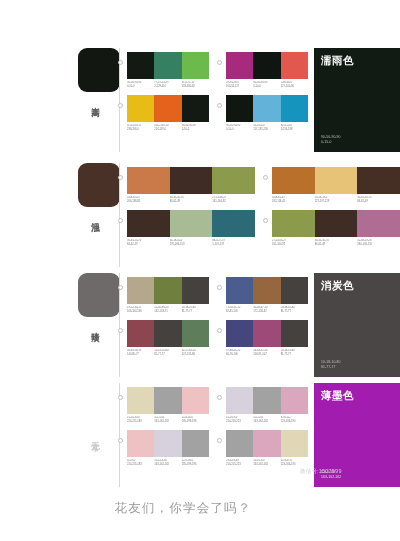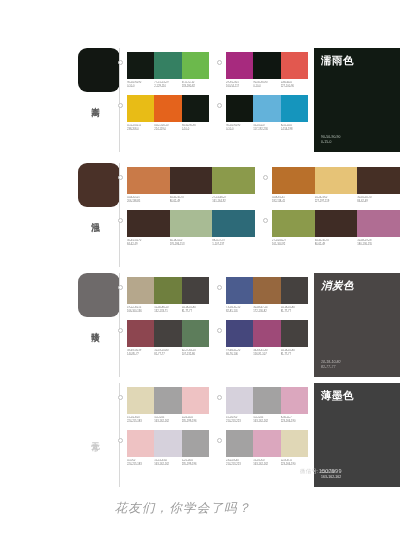--- a/index.html
+++ b/index.html
@@ -103,21 +103,20 @@
   .feature-codes{font-size:3.4px;line-height:1.65;letter-spacing:0.1px;}
 
   
   .caption{
     position:absolute;
     left:0;top:500px;width:366px;
     text-align:center;
     font-size:12.5px;
     color:#9b9b9b;
     letter-spacing:1.2px;
-    font-style:italic;
   }
   .watermark{
     position:absolute;
     left:300px;top:468px;
     font-size:5.5px;
     color:#cfcfcf;
     letter-spacing:0.2px;
   }
 </style>
 </head>
@@ -415,21 +414,21 @@
                 <div>34-83-31-30</div>
                 <div>156-91-107</div>
               </div>
               <div class="code">
                 <div>10-18-10-80</div>
                 <div>81-77-77</div>
               </div>
             </div>
           </div>
         </div>
-        <div class="feature" style="background: rgb(74, 70, 69); font-style: italic;">
+        <div class="feature" style="background: rgb(74, 70, 69);">
           <div class="feature-name" style="color: rgb(255, 255, 255);">消炭色</div>
           <div class="feature-codes" style="color: rgb(196, 192, 191);">
             <div>10-18-10-80</div>
             <div>81-77-77</div>
           </div>
         </div>
       </div>
       <div class="section" style="top: 383px; height: 110px;">
         <div class="leftcol">
           <div class="bigchip" style="background: rgb(255, 255, 255); top: 0px;"></div>
@@ -519,21 +518,21 @@
                 <div>15-16-9-0</div>
                 <div>163-162-162</div>
               </div>
               <div class="code">
                 <div>22-8-37-0</div>
                 <div>223-166-190</div>
               </div>
             </div>
           </div>
         </div>
-        <div class="feature" style="background: #404040;">
+        <div class="feature" style="background: #a21caf;">
           <div class="feature-name" style="color: rgb(255, 255, 255);">薄墨色</div>
           <div class="feature-codes" style="color: rgb(228, 226, 226);">
             <div>5-5-5-45</div>
             <div>163-162-162</div>
           </div>
         </div>
       </div>
     </div>
 
   <div class="watermark">微信号:1507999</div>

